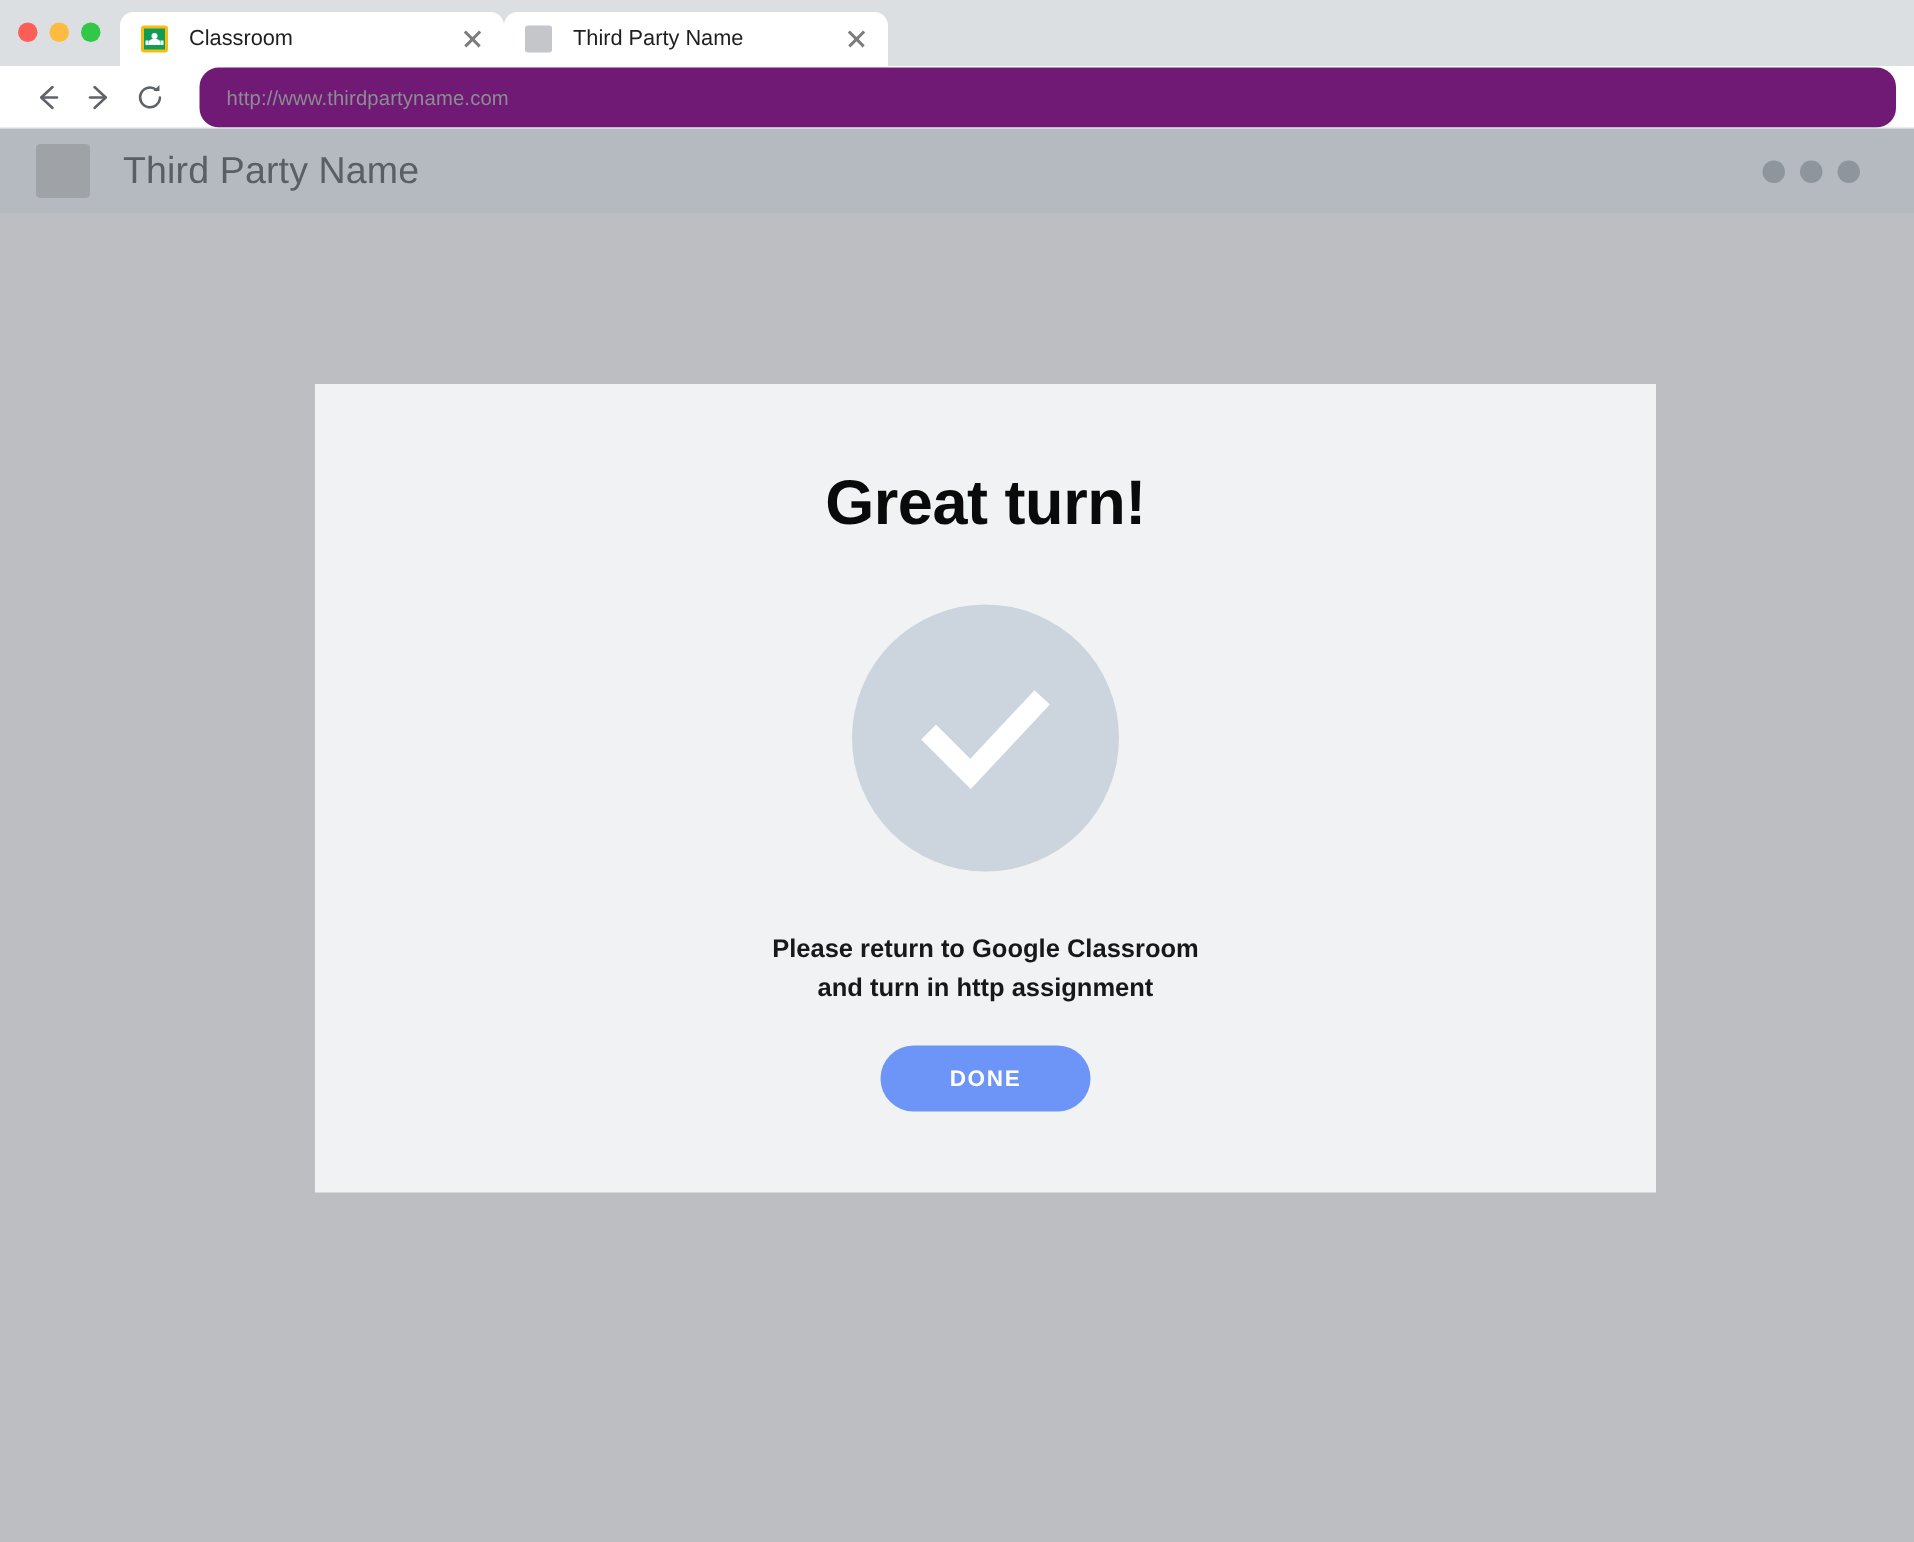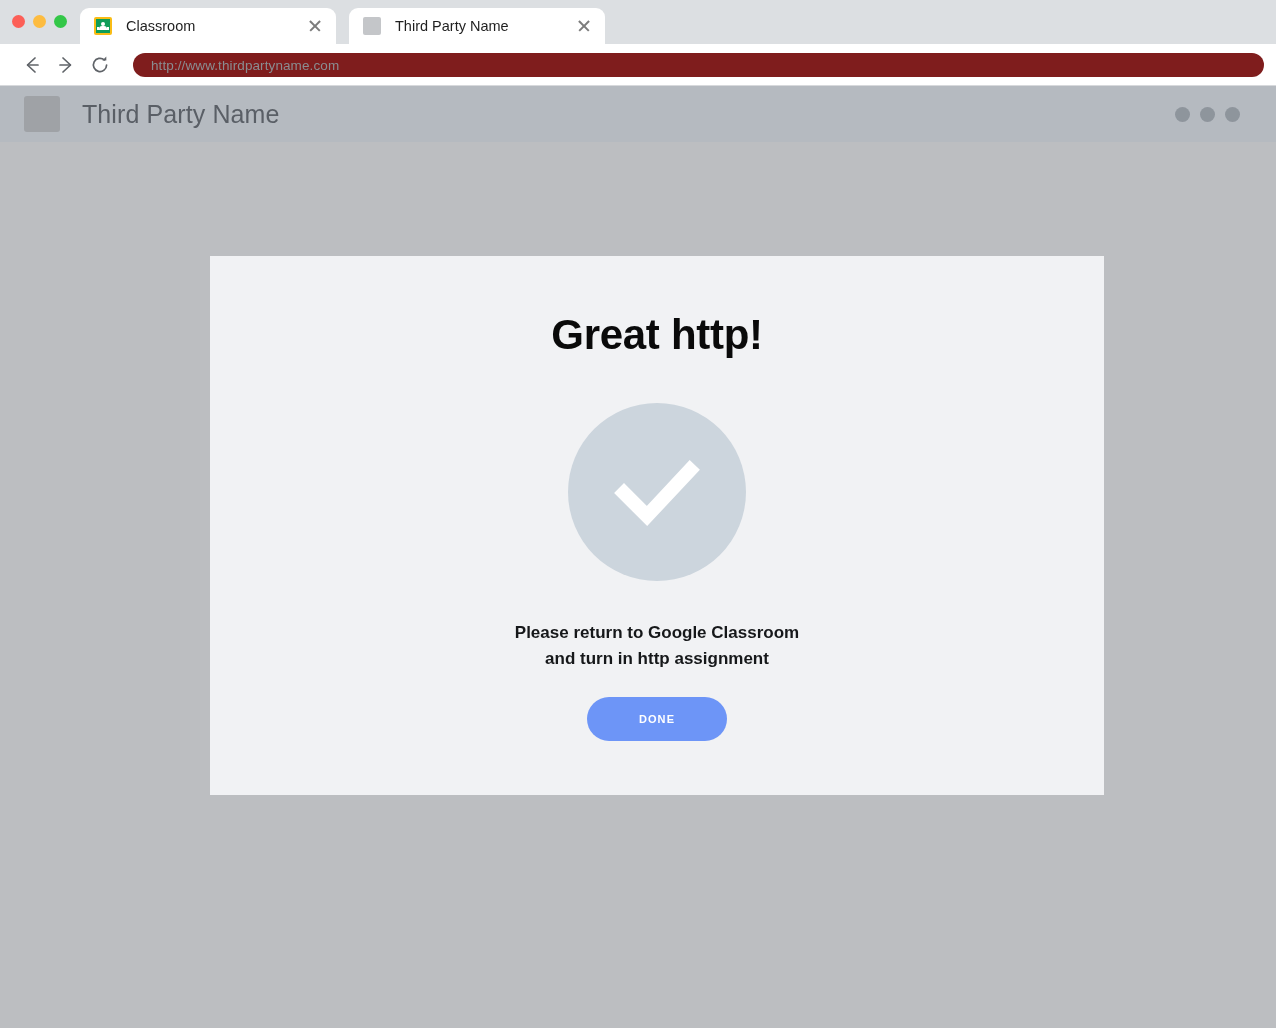--- a/index.html
+++ b/index.html
@@ -53,21 +53,21 @@
   }
   .tl-red    { background: #fc5f57; }
   .tl-yellow { background: #fdbc40; }
   .tl-green  { background: #33c748; }
 
   .tabs {
     position: absolute;
     left: 80px;
     top: 8px;
     display: flex;
-    gap: 13px;
+    gap: 0;
     align-items: flex-end;
   }
 
   .tab {
     position: relative;
     width: 256px;
     height: 36px;
     background: #ffffff;
     border-radius: 9px 9px 0 0;
     display: flex;
@@ -180,24 +180,24 @@
     height: 26px;
     margin-right: 8px;
     position: relative;
     flex: 0 0 26px;
   }
   .nav-btn svg { display: block; }
   .nav-btn:first-child { margin-left: 9px; }
 
   .url-field {
     flex: 1 1 auto;
-    height: 24px;
+    height: 40px;
     margin-left: 12px;
     margin-right: 12px;
-    background: #7f1d1d;
+    background: #701a75;
     border-radius: 13px;
     display: flex;
     align-items: center;
     padding: 12px 18px;
   }
   .url-text {
     font-size: 13.5px;
     color: #8a8d91;
     letter-spacing: 0.1px;
     white-space: nowrap;
@@ -301,21 +301,21 @@
 
   .done-button {
     margin-top: 25px;
     width: 140px;
     height: 44px;
     border: none;
     border-radius: 22px;
     background: #6d95f7;
     color: #ffffff;
     font-family: "Liberation Sans", sans-serif;
-    font-size: 11px;
+    font-size: 15px;
     font-weight: bold;
     letter-spacing: 1.1px;
     cursor: pointer;
     display: flex;
     align-items: center;
     justify-content: center;
   }
 </style>
 </head>
 <body>
@@ -391,21 +391,21 @@
       <span class="menu-dot"></span>
       <span class="menu-dot"></span>
       <span class="menu-dot"></span>
     </div>
   </div>
 
   <div class="page-body">
 
     <div class="card">
 
-      <div class="headline">Great http!</div>
+      <div class="headline">Great turn!</div>
 
       <div class="check-circle">
         <svg width="110" height="110" viewBox="0 0 110 110" fill="none">
           <path d="M22 56 L45 79 L88 33" stroke="#ffffff" stroke-width="14" stroke-linecap="square" stroke-linejoin="miter" fill="none"></path>
         </svg>
       </div>
 
       <div class="message">
         <span class="message-line">Please return to Google Classroom</span>
         <span class="message-line">and turn in http assignment</span>

